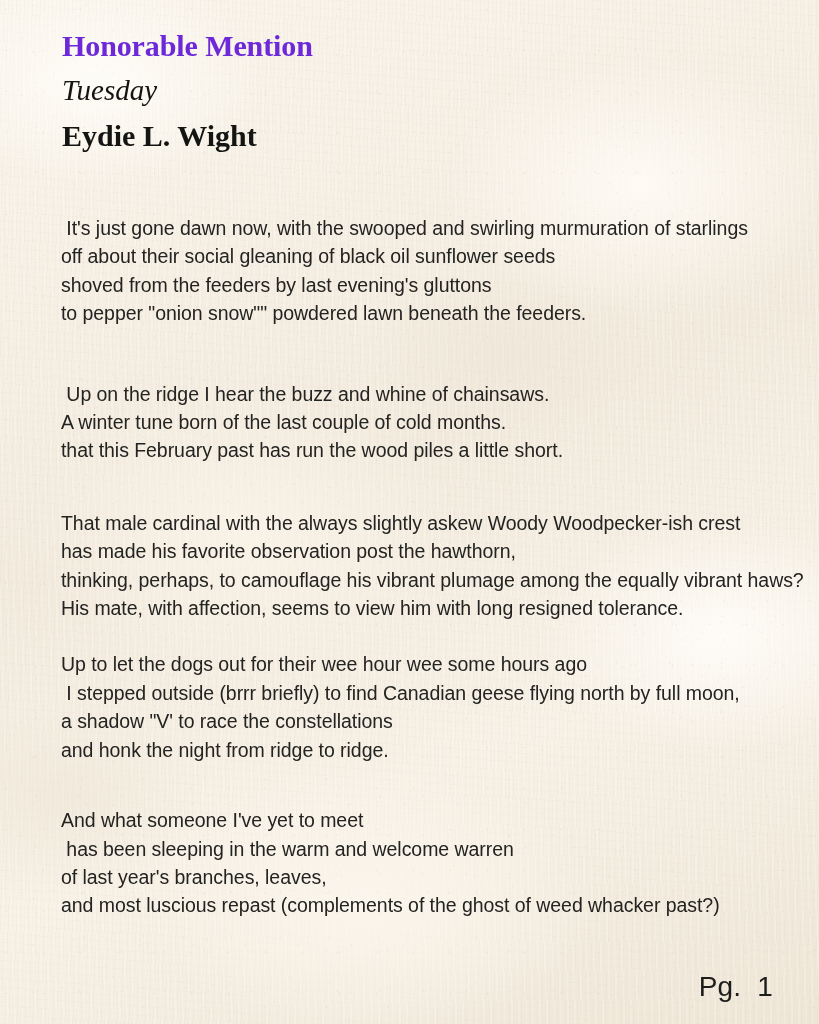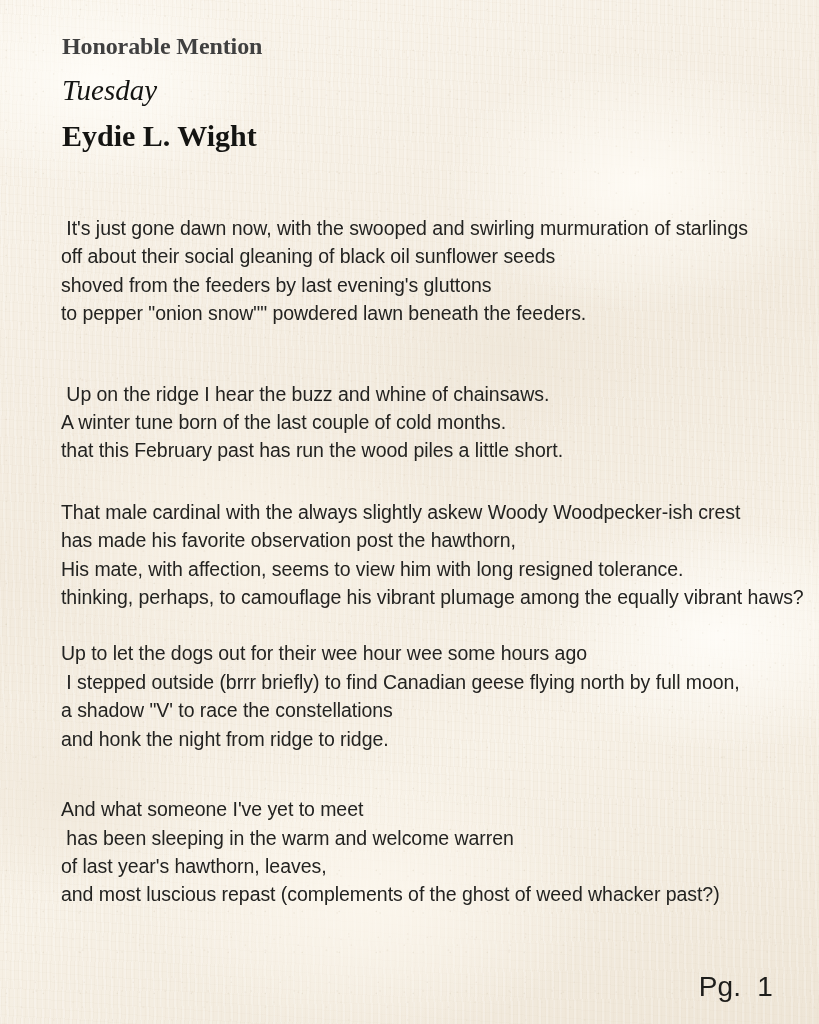--- a/index.html
+++ b/index.html
@@ -84,24 +84,24 @@
   
   .header {
     position: absolute;
     left: 62px;
     top: 24px;
     width: 700px;
   }
   .title-award {
     font-family: "Liberation Serif", serif;
     font-weight: bold;
-    font-size: 24px;
+    font-size: 30px;
     line-height: 44px;
     letter-spacing: -0.1px;
-    color: #404040;
+    color: #6d28d9;
     white-space: pre;
   }
   .title-poem {
     font-family: "Liberation Serif", serif;
     font-style: italic;
     font-weight: normal;
     font-size: 29px;
     line-height: 45px;
     color: #141412;
     white-space: pre;
@@ -133,21 +133,21 @@
   .stanza:last-child {
     margin-bottom: 0;
   }
   .line {
     white-space: pre;
     min-height: 28.4px;
   }
 
   
   .stanza-1 { margin-bottom: 52px; }
-  .stanza-2 { margin-bottom: 33px; }
+  .stanza-2 { margin-bottom: 44px; }
   .stanza-3 { }
   .stanza-4 { margin-bottom: 42px; }
 
   
   .page-number {
     position: absolute;
     right: 46px;
     bottom: 20px;
     font-family: "Liberation Sans", sans-serif;
     font-size: 28px;
@@ -181,35 +181,35 @@
 
     <div class="stanza stanza-2">
       <div class="line"> Up on the ridge I hear the buzz and whine of chainsaws.</div>
       <div class="line">A winter tune born of the last couple of cold months.</div>
       <div class="line">that this February past has run the wood piles a little short.</div>
     </div>
 
     <div class="stanza stanza-3">
       <div class="line">That male cardinal with the always slightly askew Woody Woodpecker-ish crest</div>
       <div class="line">has made his favorite observation post the hawthorn,</div>
+      <div class="line">thinking, perhaps, to camouflage his vibrant plumage among the equally vibrant haws?</div>
       <div class="line">His mate, with affection, seems to view him with long resigned tolerance.</div>
-      <div class="line">thinking, perhaps, to camouflage his vibrant plumage among the equally vibrant haws?</div>
     </div>
 
     <div class="stanza stanza-4">
       <div class="line">Up to let the dogs out for their wee hour wee some hours ago</div>
       <div class="line"> I stepped outside (brrr briefly) to find Canadian geese flying north by full moon,</div>
       <div class="line">a shadow "V' to race the constellations</div>
       <div class="line">and honk the night from ridge to ridge.</div>
     </div>
 
     <div class="stanza stanza-5">
       <div class="line">And what someone I've yet to meet</div>
       <div class="line"> has been sleeping in the warm and welcome warren</div>
-      <div class="line">of last year's hawthorn, leaves,</div>
+      <div class="line">of last year's branches, leaves,</div>
       <div class="line">and most luscious repast (complements of the ghost of weed whacker past?)</div>
     </div>
 
   </div>
 
   <div class="page-number">Pg.  1</div>
 
 </div>
 
 </body></html>

